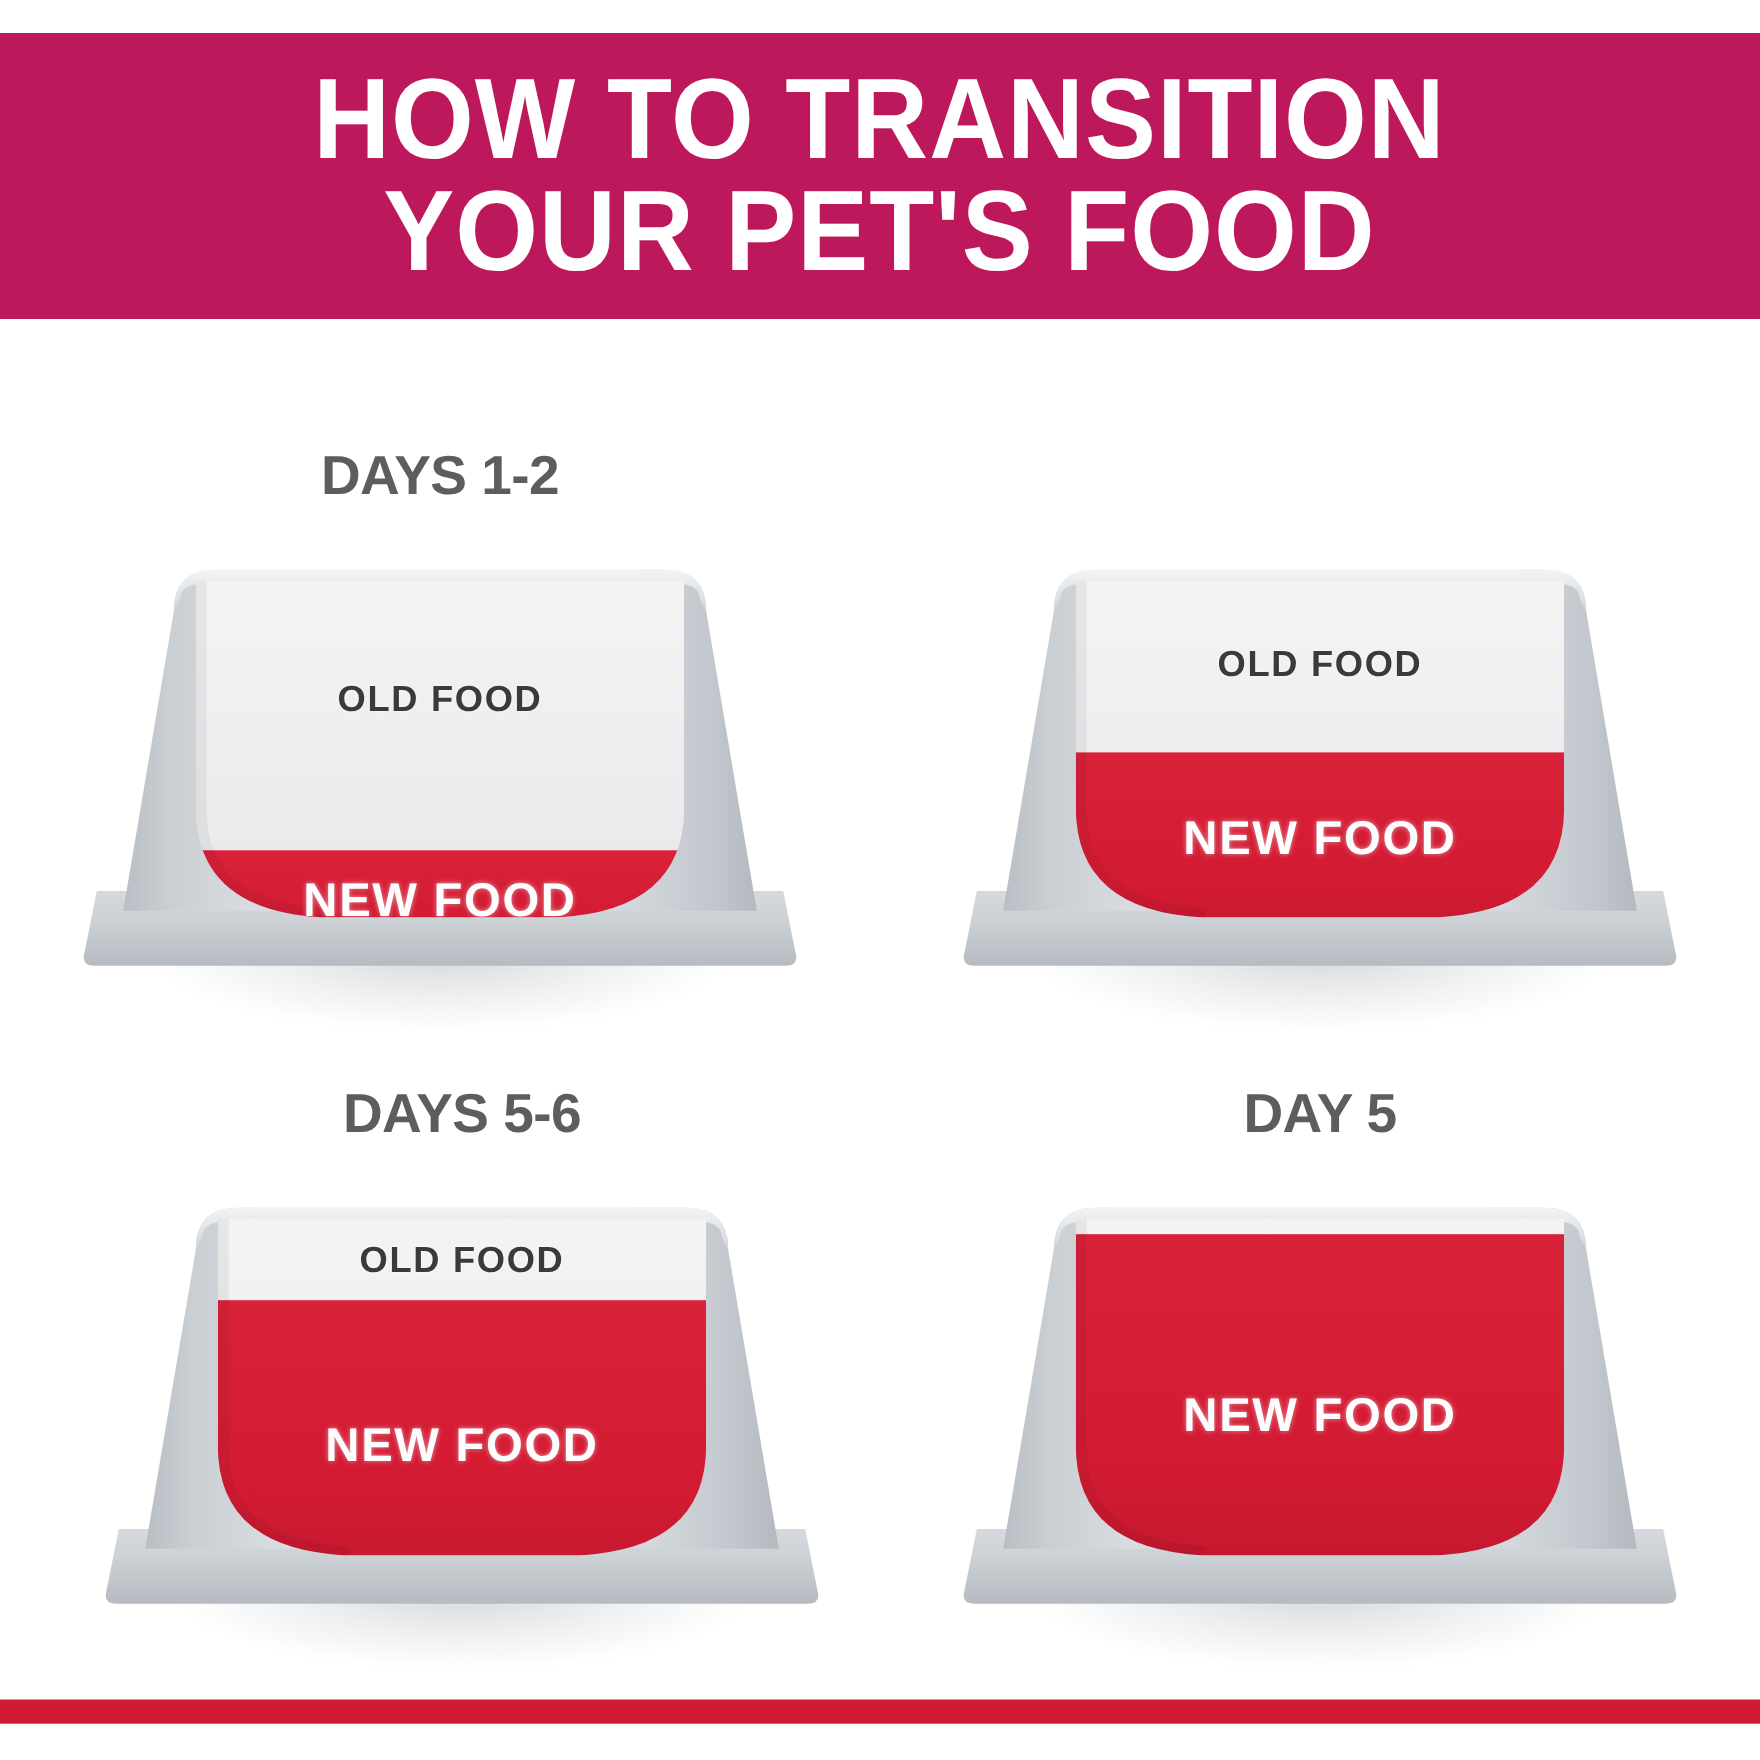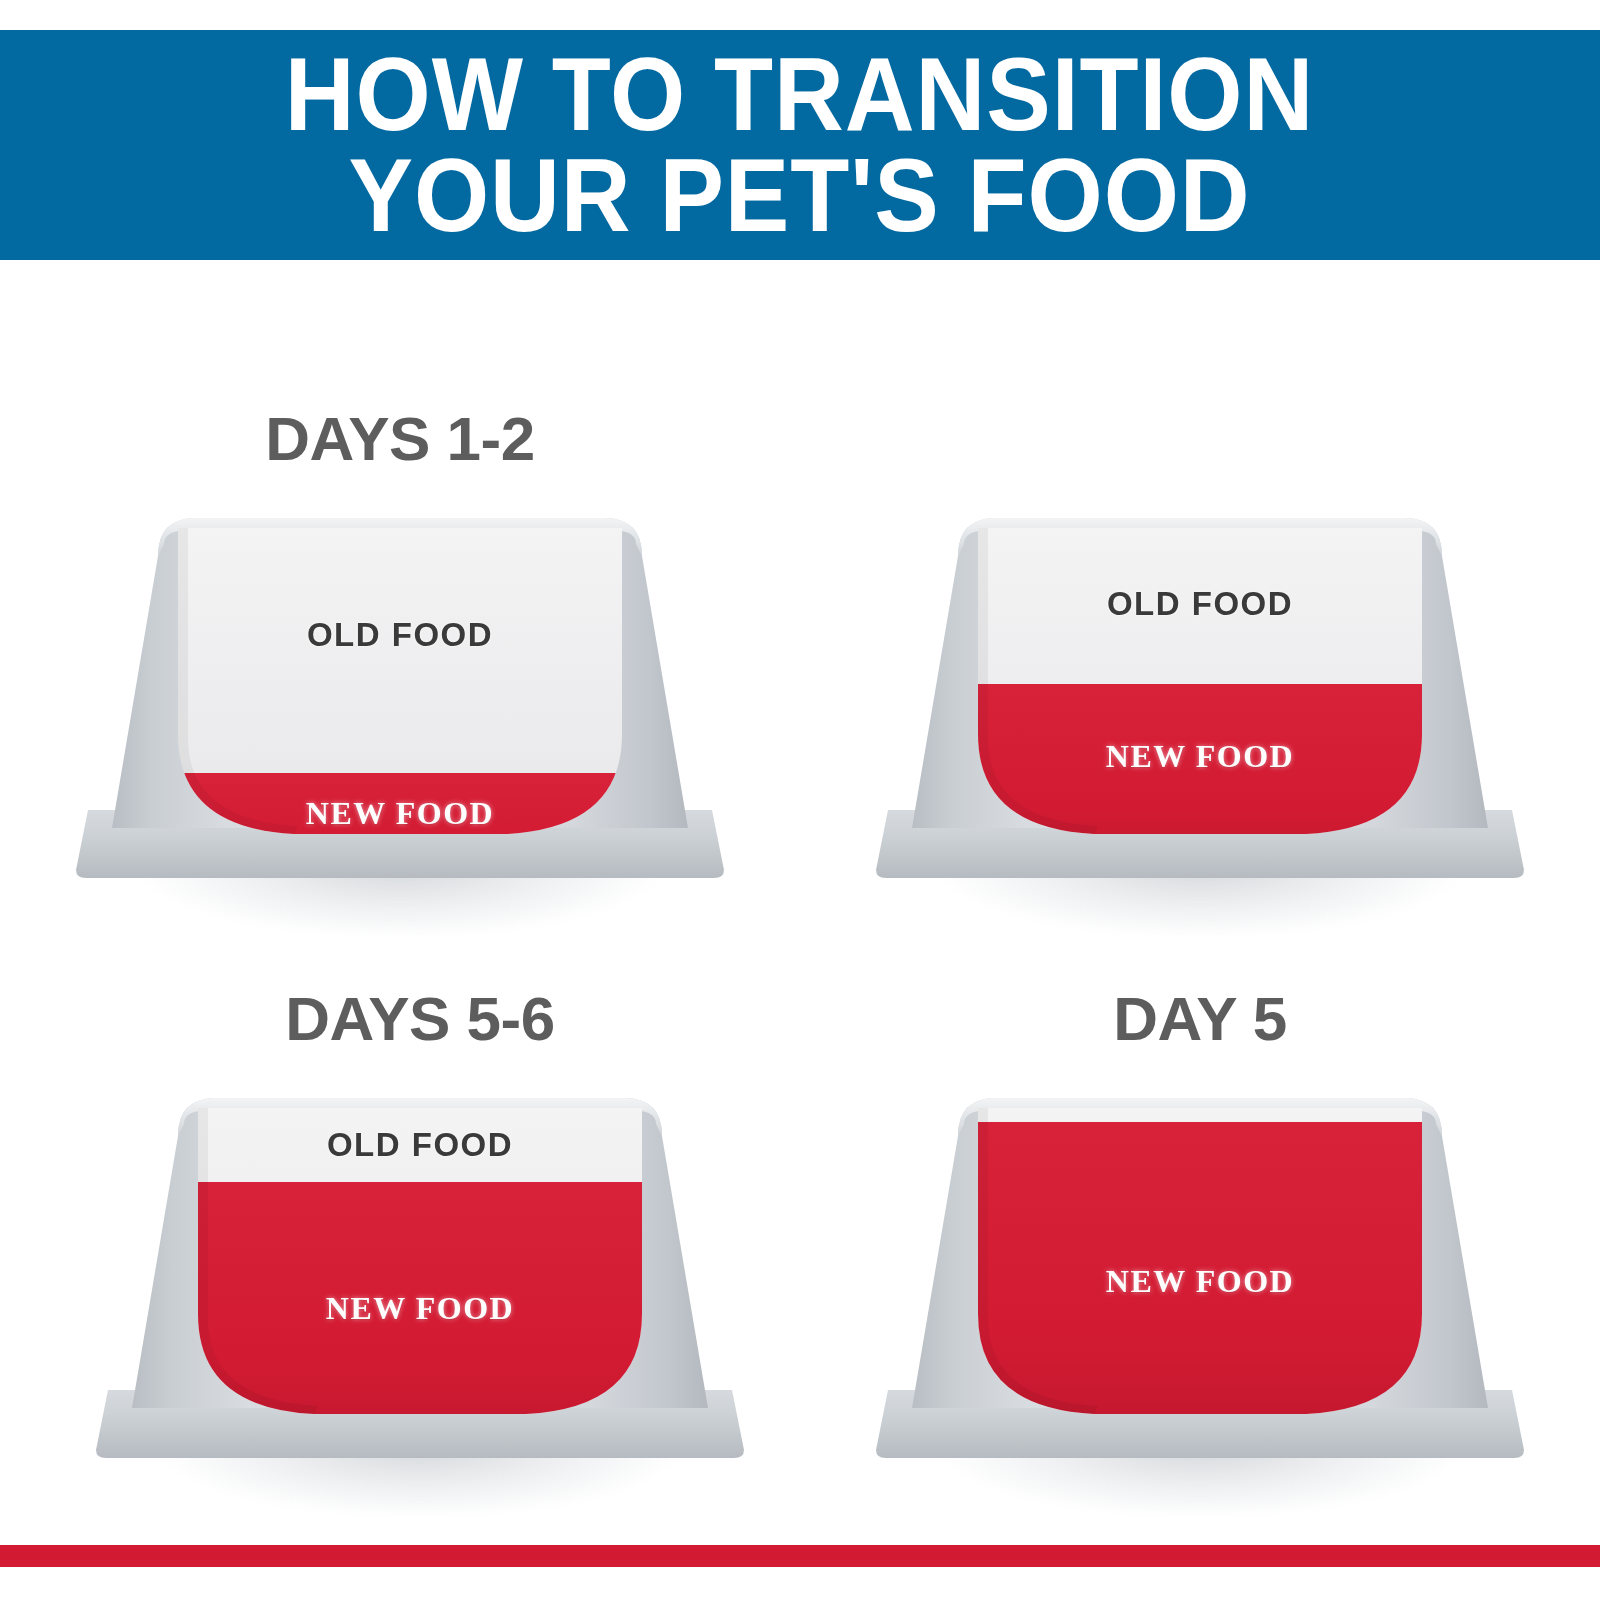--- a/index.html
+++ b/index.html
@@ -9,22 +9,22 @@
     background:#ffffff;
     font-family:"Liberation Sans", sans-serif;
     overflow:hidden;
     position:relative;
   }
 
   
   .header-band{
     position:absolute;
     left:0; top:30px;
-    width:1600px; height:230px;
-    background:#0369a1;
+    width:1600px; height:260px;
+    background:#be185d;
     display:flex;
     align-items:center;
     justify-content:center;
   }
   .header-title{
     color:#ffffff;
     font-family:"Liberation Sans", sans-serif;
     font-weight:bold;
     font-size:104px;
     line-height:0.97;
@@ -47,21 +47,21 @@
   .panel.p3{ left:0px;   top:625px;margin-left:20px; }
   .panel.p4{ left:800px; top:625px; }
 
   .panel-title{
     position:absolute;
     top:35px; left:0; width:800px;
     text-align:center;
     color:#5d5d5d;
     font-family:"Liberation Sans", sans-serif;
     font-weight:bold;
-    font-size:62px;
+    font-size:50px;
     letter-spacing:-0.5px;
   }
 
   
   .bowl-wrap{
     position:absolute;
     top:130px; left:50%;
     transform:translateX(-50%);
     width:660px; height:400px;
   }
@@ -90,23 +90,22 @@
     font-weight:bold;
     letter-spacing:1.5px;
   }
   .old-label{
     color:#3a3a3a;
     font-size:33px;
     text-shadow:0 0 3px rgba(255,255,255,0.9);
   }
   .new-label{
     color:#fdfdfd;
-    font-size:32px;
+    font-size:43px;
     text-shadow:0 0 5px rgba(255,255,255,0.55), 0 1px 1px rgba(120,0,10,0.25);
-    font-family:Liberation Serif, serif;
   }
 
   
   .footer-band{
     position:absolute;
     left:0; top:1545px;
     width:1600px; height:22px;
     background:#D21B33;
   }
 </style>

